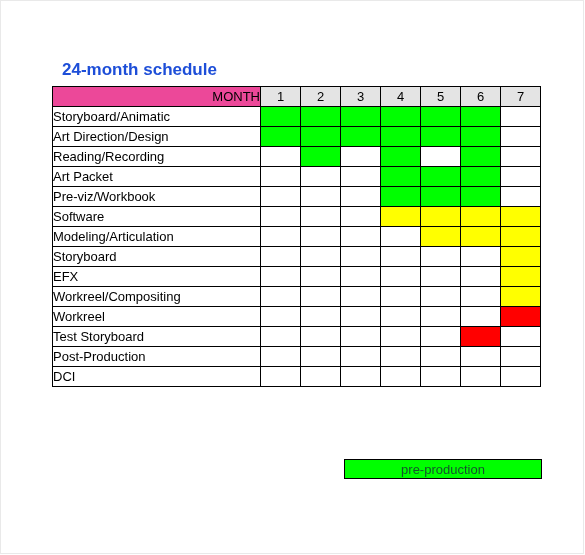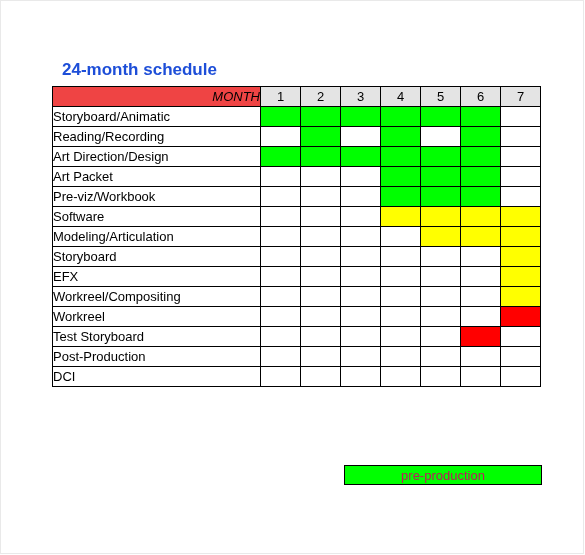--- a/index.html
+++ b/index.html
@@ -57,25 +57,24 @@
     font-weight: normal;
     font-size: 13px;
     color: #000000;
   }
 
   
   col.c-label  { width: 208px; }
   col.c-month  { width: 40px; }
 
   th.month-head {
-    background: #ef4444;
+    background: #ec4899;
     text-align: right;
     padding-right: 6px;
     font-size: 13px;
-    font-style: italic;
   }
 
   th.num-head {
     background: #e4e4e4;
     text-align: center;
     font-size: 13px;
   }
 
   td.task-label {
     text-align: left;
@@ -100,22 +99,21 @@
   .legend-box {
     width: 198px;
     height: 20px;
     border: 1px solid #000000;
     box-sizing: border-box;
     background: #00ff00;
     display: flex;
     align-items: center;
     justify-content: center;
     font-size: 13px;
-    color: #be185d;
-    margin-top: 6px;
+    color: #14532d;
   }
 </style>
 </head>
 <body>
 
 <div class="page-frame"></div>
 
 <div class="sheet">
 
   <div class="page-title">24-month schedule</div>
@@ -148,36 +146,36 @@
           <td class="task-label">Storyboard/Animatic</td>
           <td class="cell g"></td>
           <td class="cell g"></td>
           <td class="cell g"></td>
           <td class="cell g"></td>
           <td class="cell g"></td>
           <td class="cell g"></td>
           <td class="cell"></td>
         </tr>
         <tr>
+          <td class="task-label">Art Direction/Design</td>
+          <td class="cell g"></td>
+          <td class="cell g"></td>
+          <td class="cell g"></td>
+          <td class="cell g"></td>
+          <td class="cell g"></td>
+          <td class="cell g"></td>
+          <td class="cell"></td>
+        </tr>
+        <tr>
           <td class="task-label">Reading/Recording</td>
           <td class="cell"></td>
           <td class="cell g"></td>
           <td class="cell"></td>
           <td class="cell g"></td>
           <td class="cell"></td>
-          <td class="cell g"></td>
-          <td class="cell"></td>
-        </tr>
-        <tr>
-          <td class="task-label">Art Direction/Design</td>
-          <td class="cell g"></td>
-          <td class="cell g"></td>
-          <td class="cell g"></td>
-          <td class="cell g"></td>
-          <td class="cell g"></td>
           <td class="cell g"></td>
           <td class="cell"></td>
         </tr>
         <tr>
           <td class="task-label">Art Packet</td>
           <td class="cell"></td>
           <td class="cell"></td>
           <td class="cell"></td>
           <td class="cell g"></td>
           <td class="cell g"></td>

